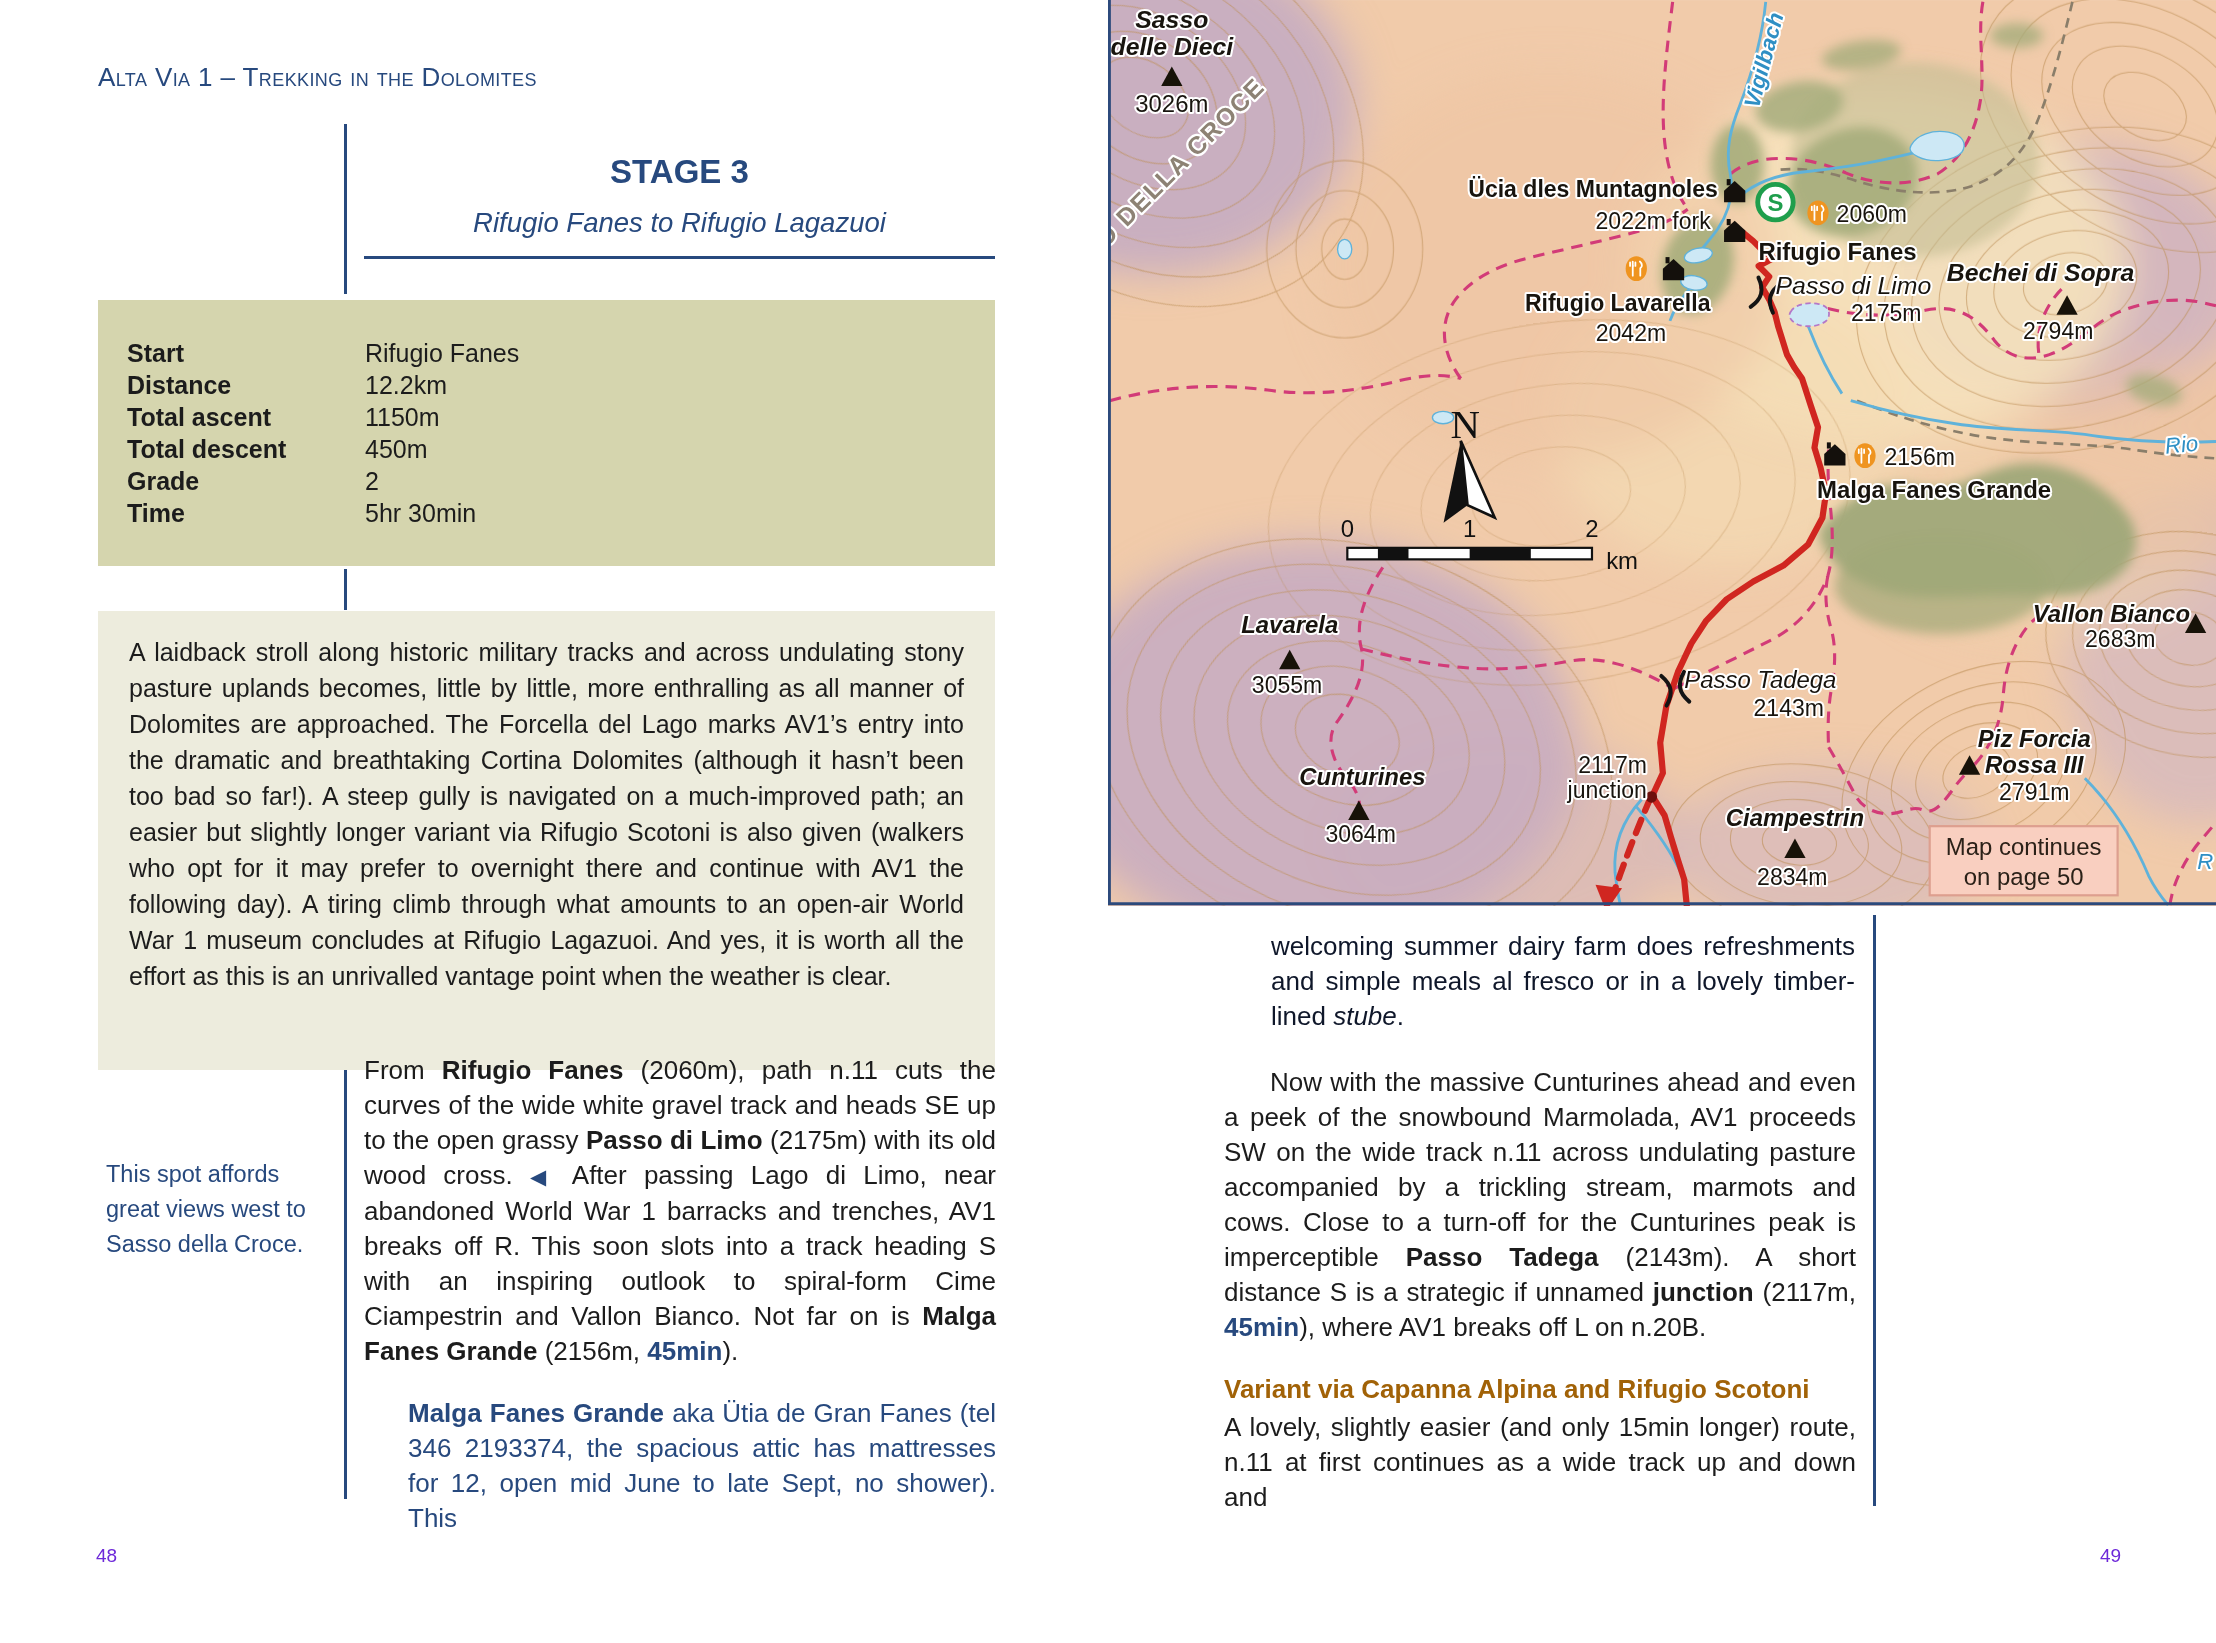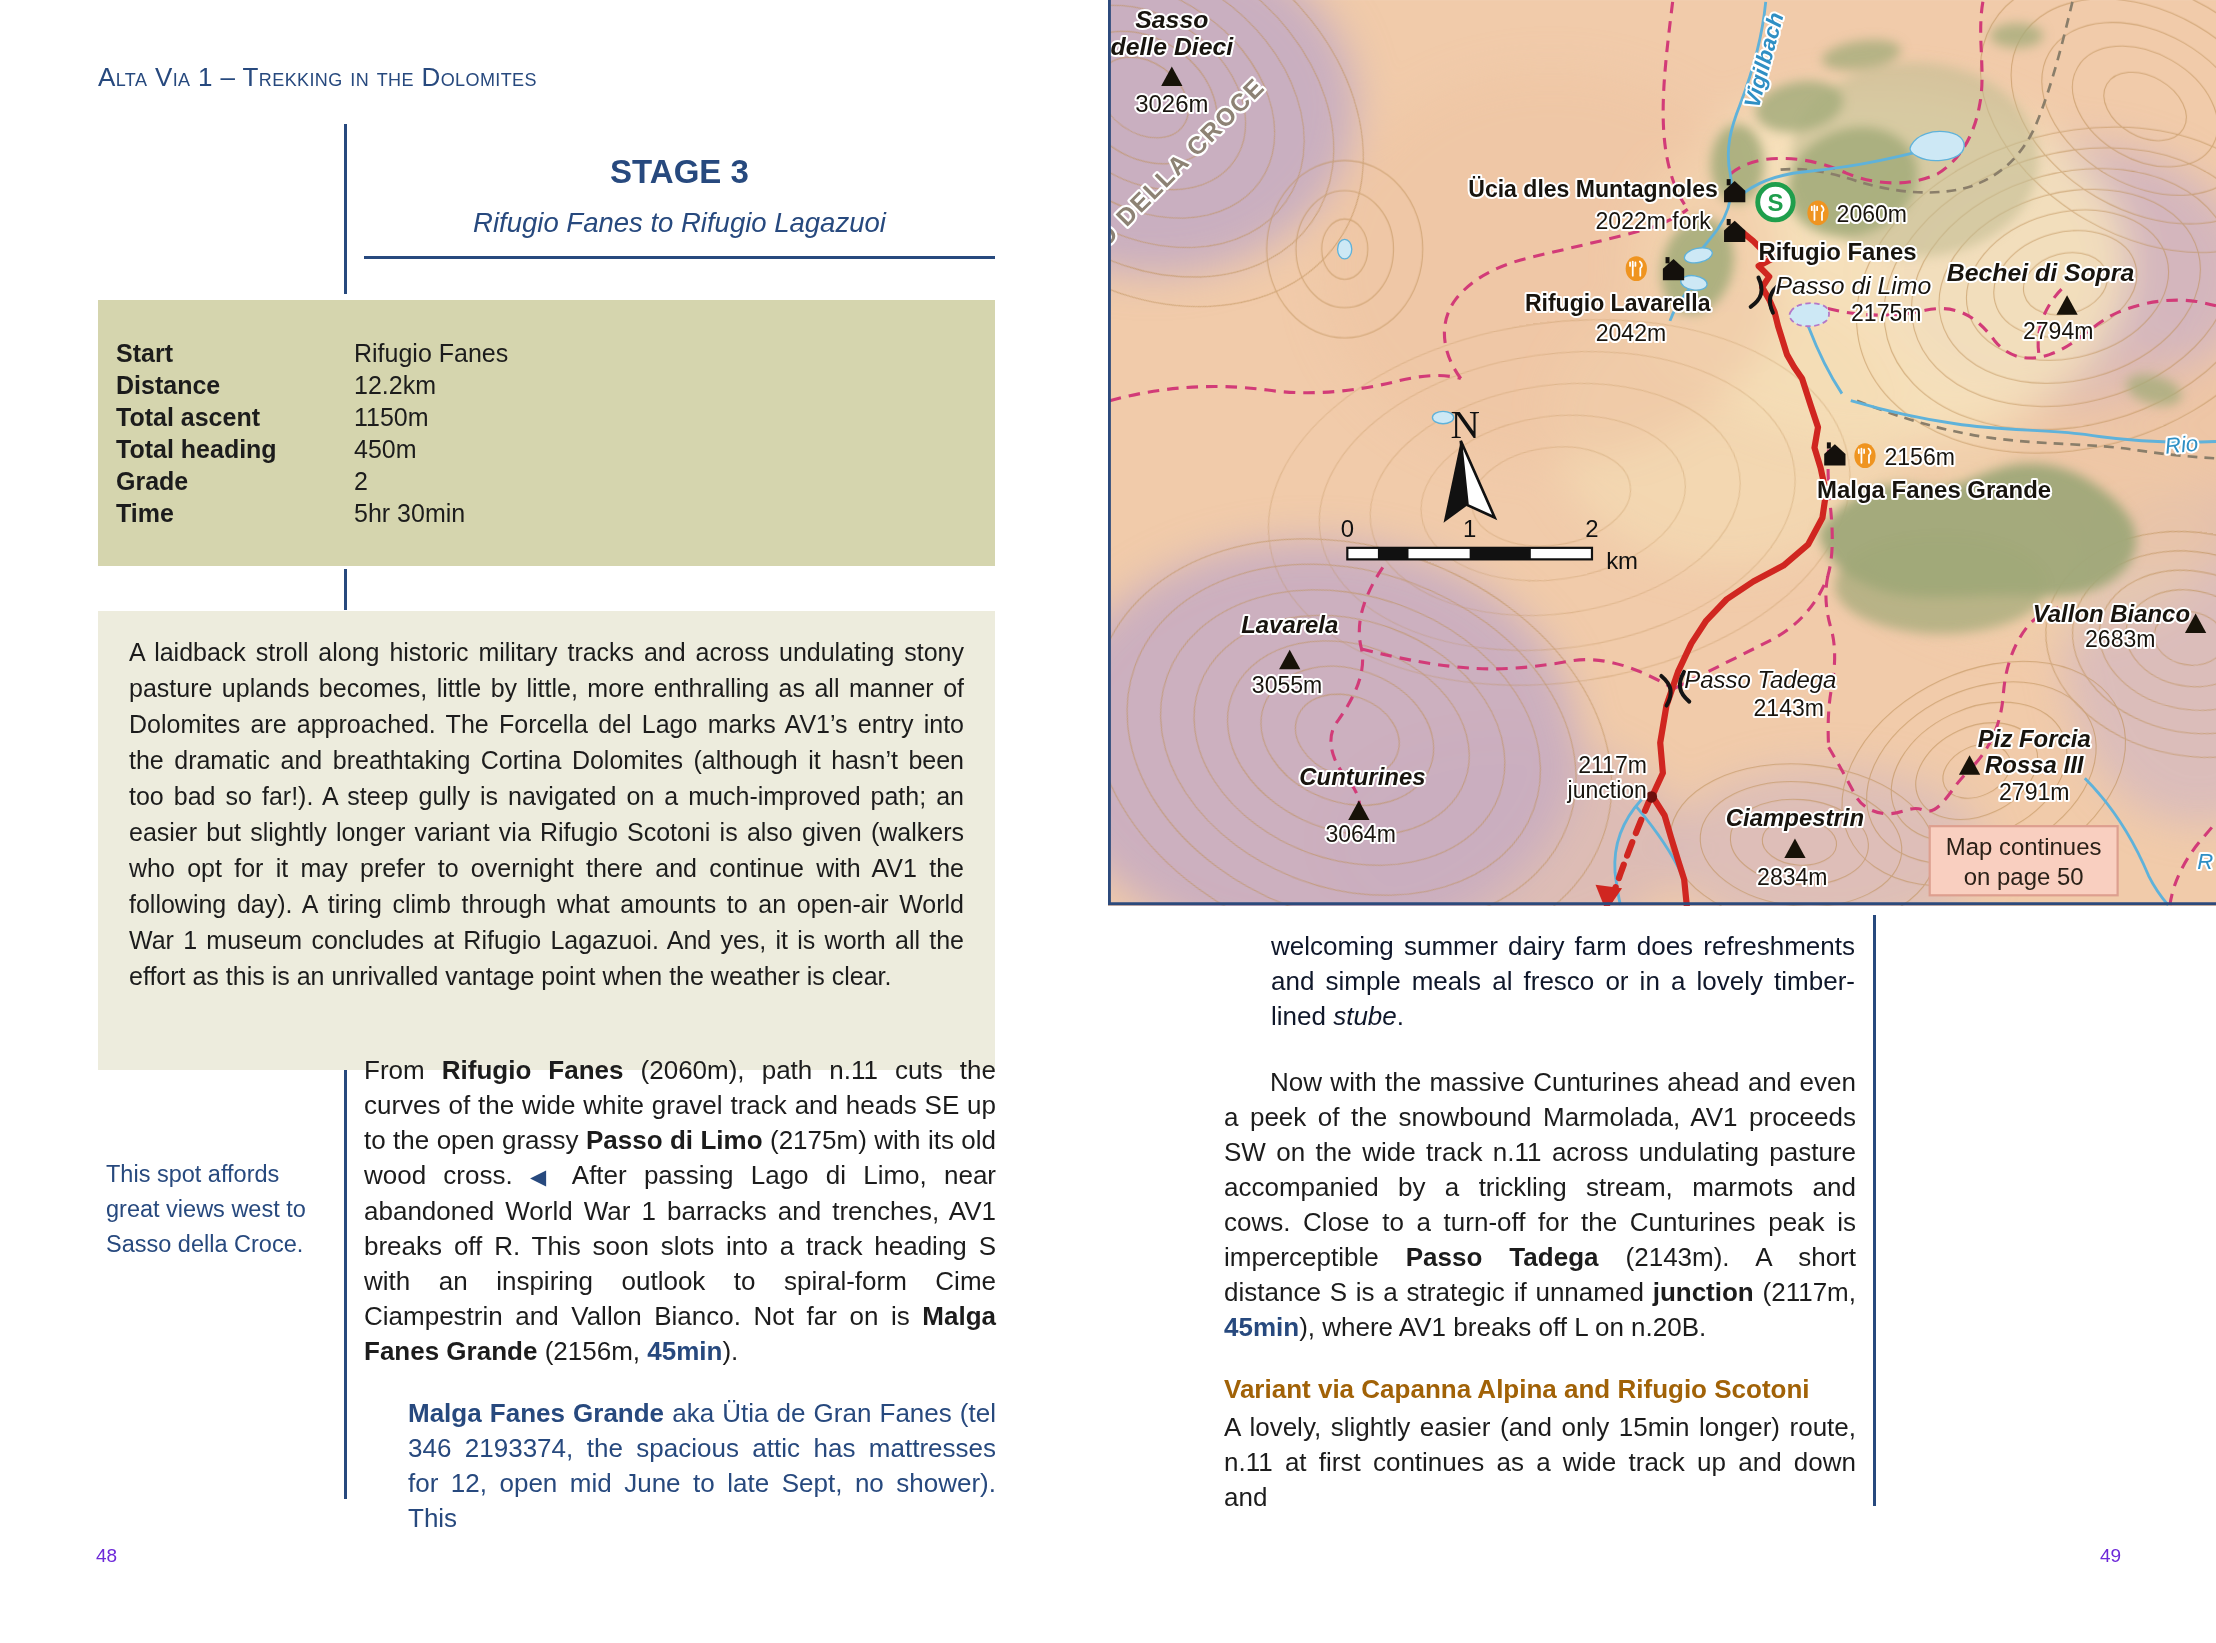--- a/index.html
+++ b/index.html
@@ -13,21 +13,21 @@
   
   .book-header{left:98px;top:62px;font-size:26px;font-weight:normal;color:#27497e;
                font-variant:small-caps;letter-spacing:0.4px;}
   .vrule{width:2.7px;background:#27497e;}
   .stage-title{left:364px;top:153px;width:631px;text-align:center;font-size:33px;
                font-weight:bold;color:#27497e;}
   .stage-sub{left:364px;top:207px;width:631px;text-align:center;font-size:27.5px;
              font-style:italic;color:#27497e;}
   .hrule{left:364px;top:256px;width:631px;height:2.7px;background:#27497e;}
   .stats-box{left:98px;top:300px;width:897px;height:266px;background:#d5d5ae;}
-  .stats-grid{position:absolute;left:18px;top:39px;display:grid;
+  .stats-grid{position:absolute;left:29px;top:39px;display:grid;
               grid-template-columns:238px auto;grid-auto-rows:32px;font-size:25px;}
   .stats-grid .lbl{font-weight:bold;}
   .summary-box{left:98px;top:611px;width:897px;height:459px;background:#edecdd;}
   .summary-text{position:absolute;left:31px;top:23px;width:835px;font-size:25px;
                 line-height:36px;text-align:justify;}
   .body-para{left:364px;top:1053px;width:632px;font-size:26px;line-height:35px;
              text-align:justify;}
   .margin-note{left:106px;top:1157px;width:223px;font-size:23.5px;line-height:35px;
                text-align:left;color:#27497e;white-space:pre-line;}
   .hut-note{left:408px;top:1396px;width:588px;font-size:26px;line-height:35px;
@@ -69,21 +69,21 @@
   <div class="abs hrule"></div>
 
   <div class="abs stats-box">
     <div class="stats-grid">
       <div class="lbl">Start</div>
       <div>Rifugio Fanes</div>
       <div class="lbl">Distance</div>
       <div>12.2km</div>
       <div class="lbl">Total ascent</div>
       <div>1150m</div>
-      <div class="lbl">Total heading</div>
+      <div class="lbl">Total descent</div>
       <div>450m</div>
       <div class="lbl">Grade</div>
       <div>2</div>
       <div class="lbl">Time</div>
       <div>5hr 30min</div>
     </div>
   </div>
 
   <div class="abs summary-box">
     <div class="summary-text">A laidback stroll along historic military tracks and across undulating stony pasture uplands becomes, little by little, more enthralling as all manner of Dolomites are approached. The Forcella del Lago marks AV1’s entry into the dramatic and breathtaking Cortina Dolomites (although it hasn’t been too bad so far!). A steep gully is navigated on a much-improved path; an easier but slightly longer variant via Rifugio Scotoni is also given (walkers who opt for it may prefer to overnight there and continue with AV1 the following day). A tiring climb through what amounts to an open-air World War 1 museum concludes at Rifugio Lagazuoi. And yes, it is worth all the effort as this is an unrivalled vantage point when the weather is clear.</div>

